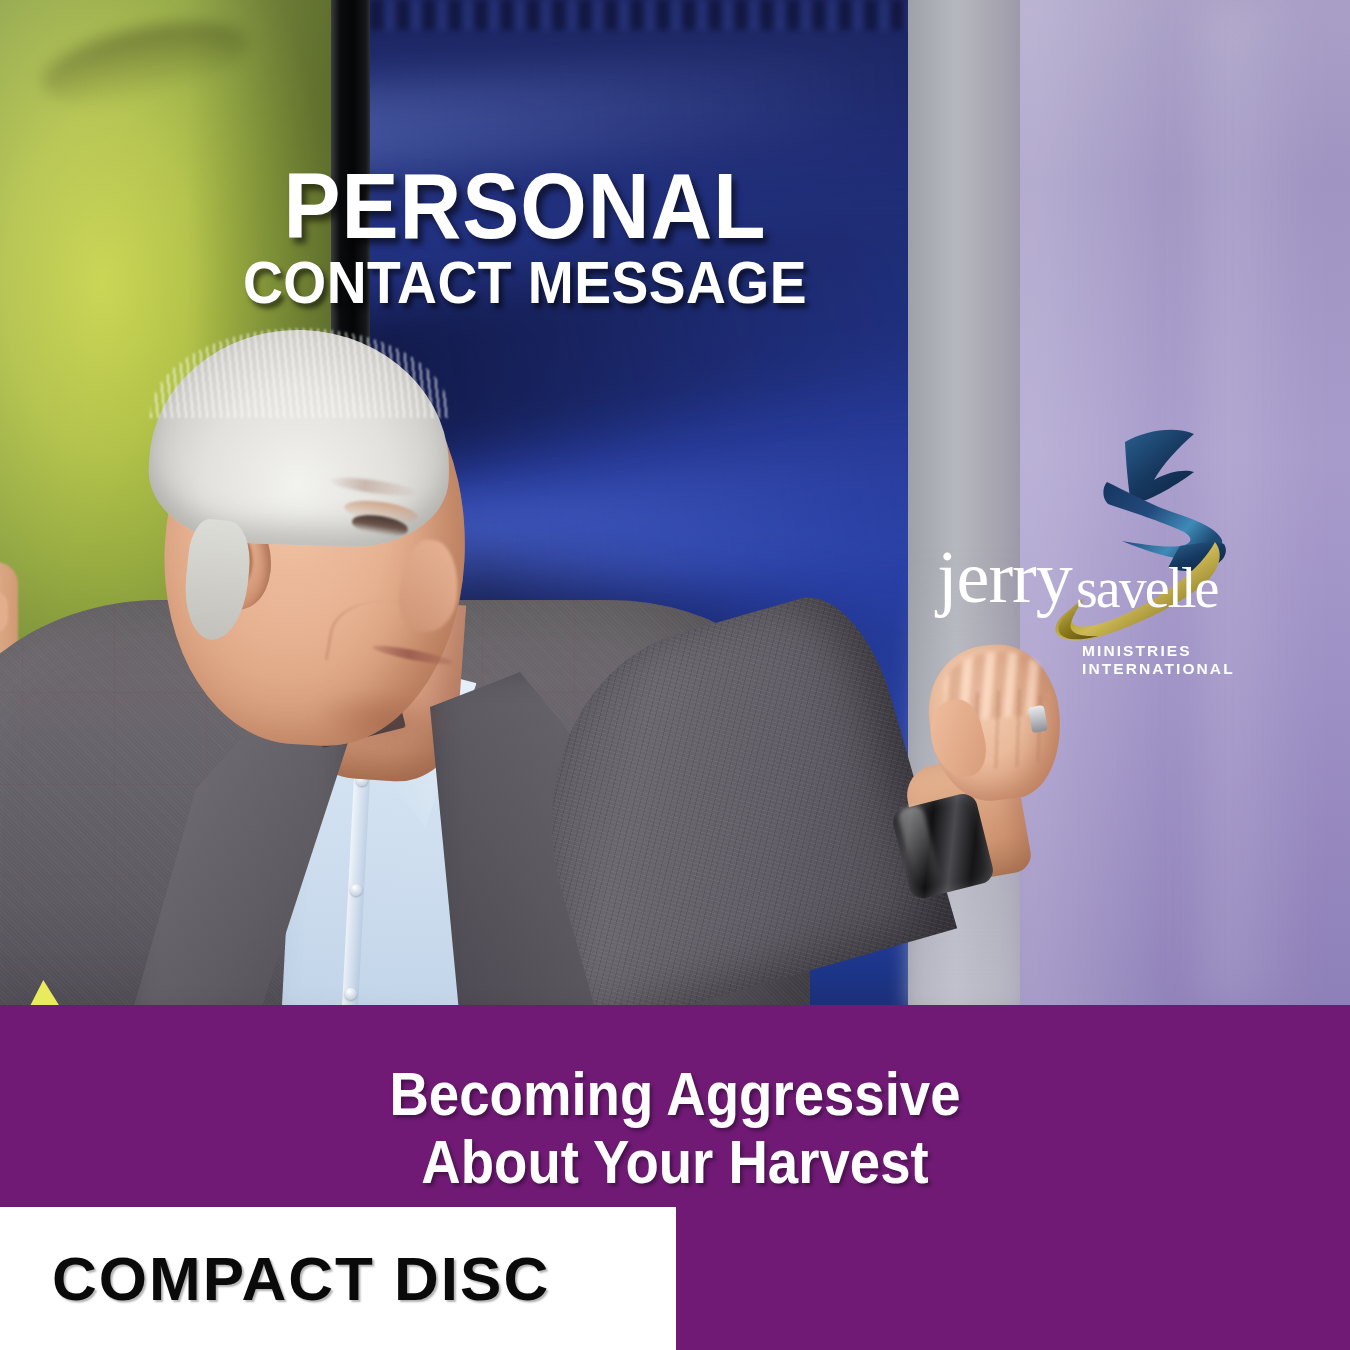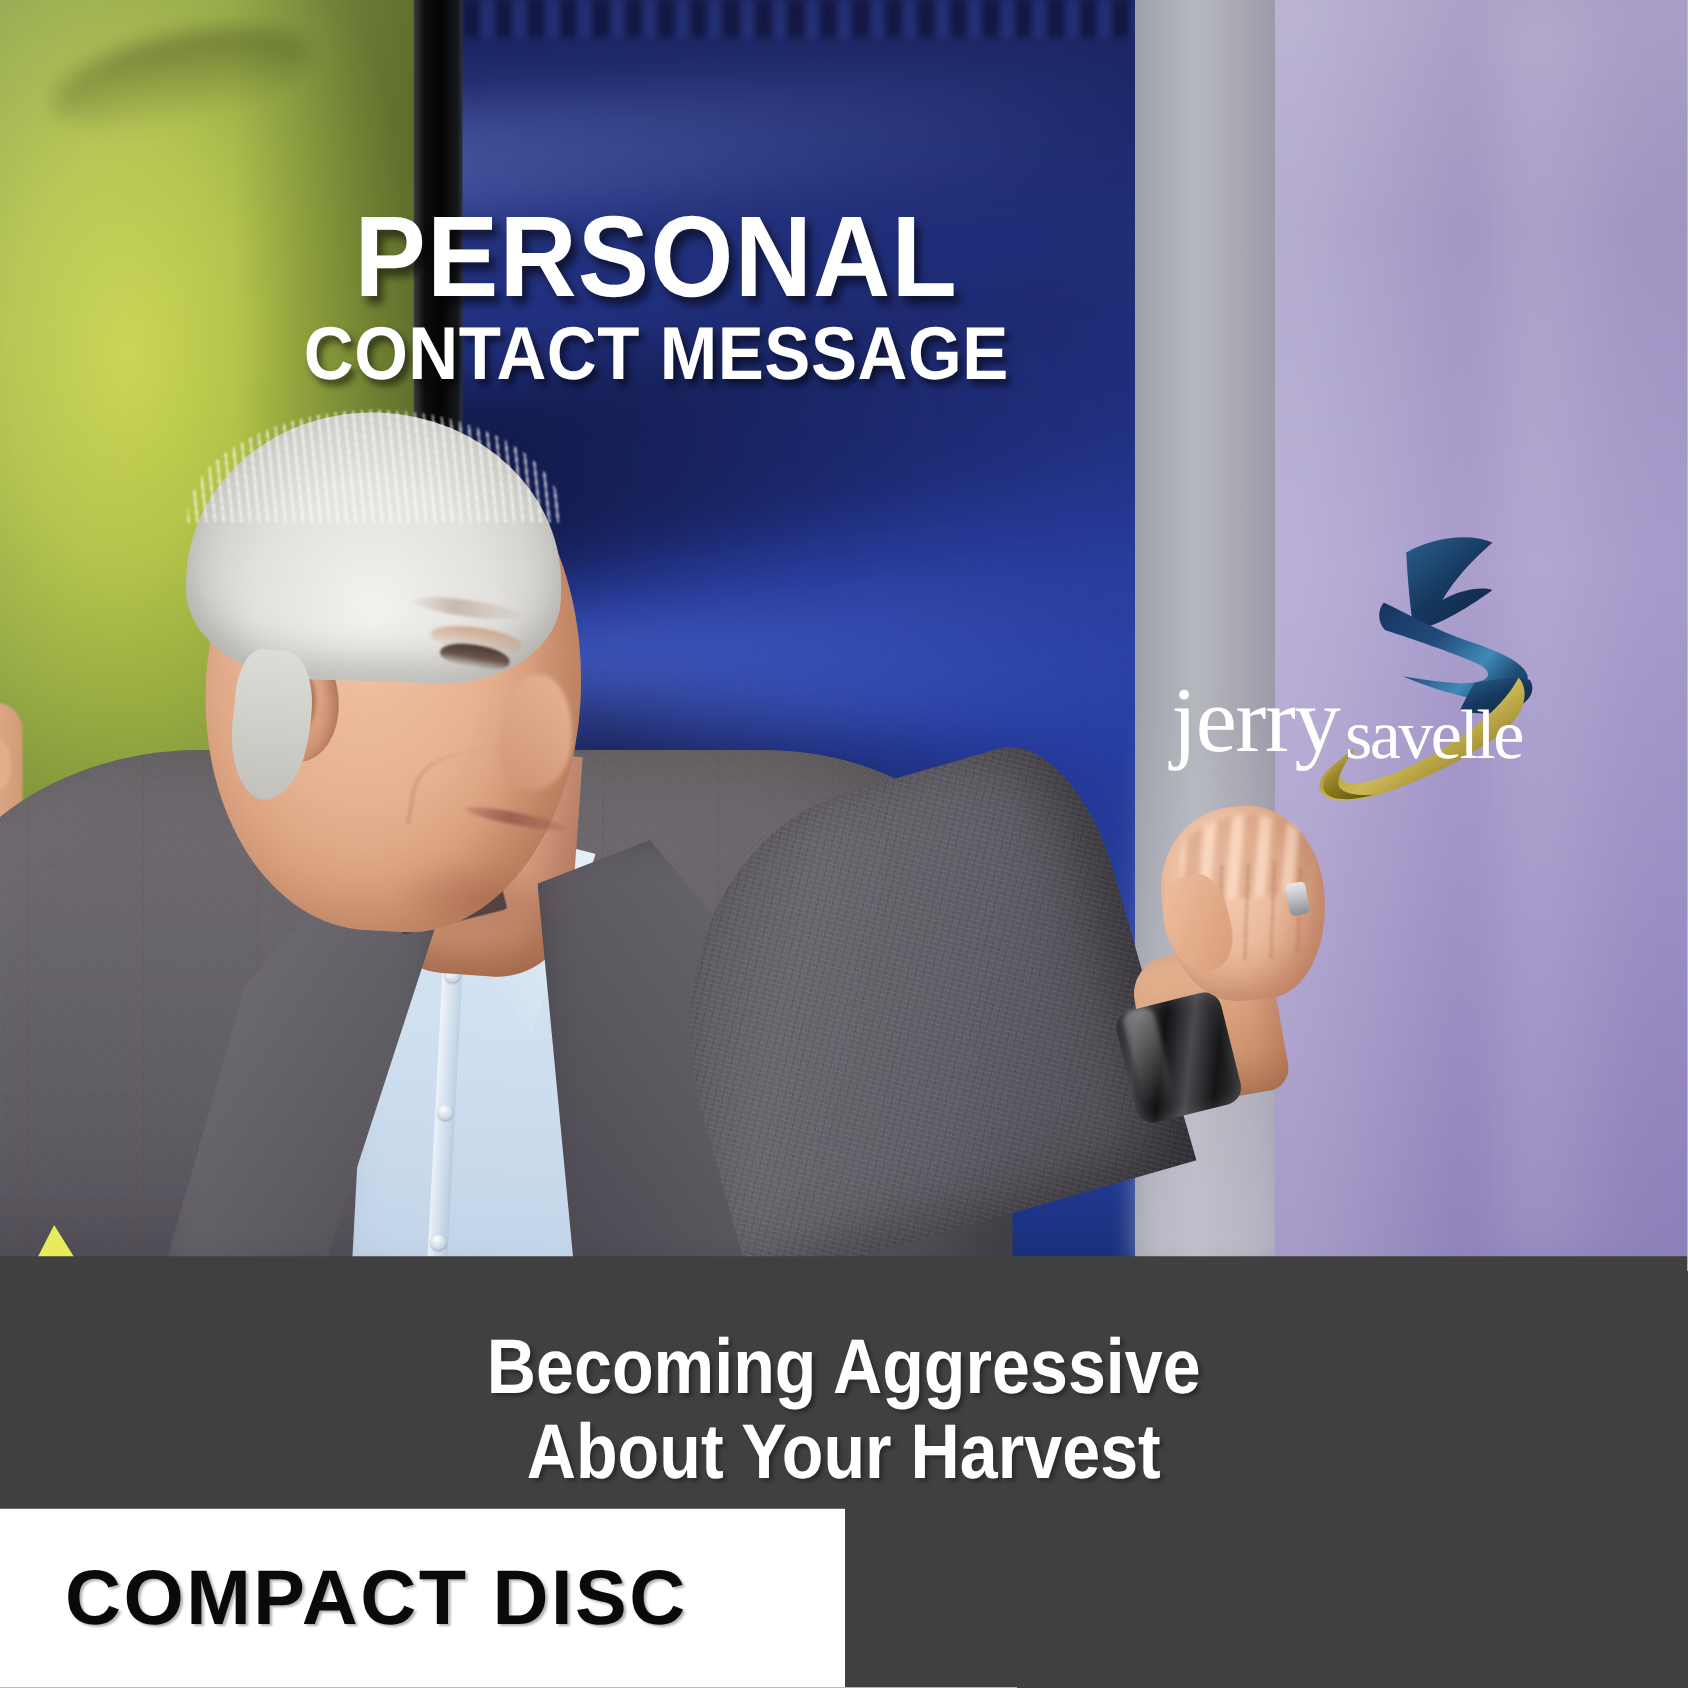--- a/index.html
+++ b/index.html
@@ -528,21 +528,21 @@
     letter-spacing: 2.1px;
     color: #ffffff;
   }
   .logo-ribbon { position:absolute; left:0; top:0; }
 
   
   .title-band {
     position: absolute;
     left: 0; top: 1005px;
     width: 1350px; height: 345px;
-    background: #404040;
+    background: #701a75;
     z-index: 50;
   }
   .title-band .t1, .title-band .t2 {
     position:absolute;
     left: 0; width: 1350px;
     text-align: center;
     color: #ffffff;
     font-family: "Liberation Sans", sans-serif;
     font-weight: 700;
     font-size: 62px;
@@ -706,20 +706,21 @@
       <path d="M283 122 C292 133 288 150 272 164 C248 184 206 205 170 216
                C146 223 128 222 124 212 C121 202 134 190 154 180
                C140 192 136 201 143 205 C152 210 176 203 200 191
                C234 174 268 150 283 122 Z" fill="url(#ggold)"></path>
       <path d="M152 178 C136 190 124 203 127 212 C131 221 148 221 166 216
                C146 217 136 212 139 203 C141 195 147 186 152 178 Z" fill="url(#ggold2)"></path>
     </svg>
 
     <div class="logo-word">jerry</div>
     <div class="logo-word2">savelle</div>
+    <div class="logo-sub">MINISTRIES INTERNATIONAL</div>
   </div>
 
   <div class="title-band">
     <div class="t1">Becoming Aggressive</div>
     <div class="t2">About Your Harvest</div>
   </div>
 
   <div class="format-box">
     <div class="fmt">COMPACT  DISC</div>
   </div>

